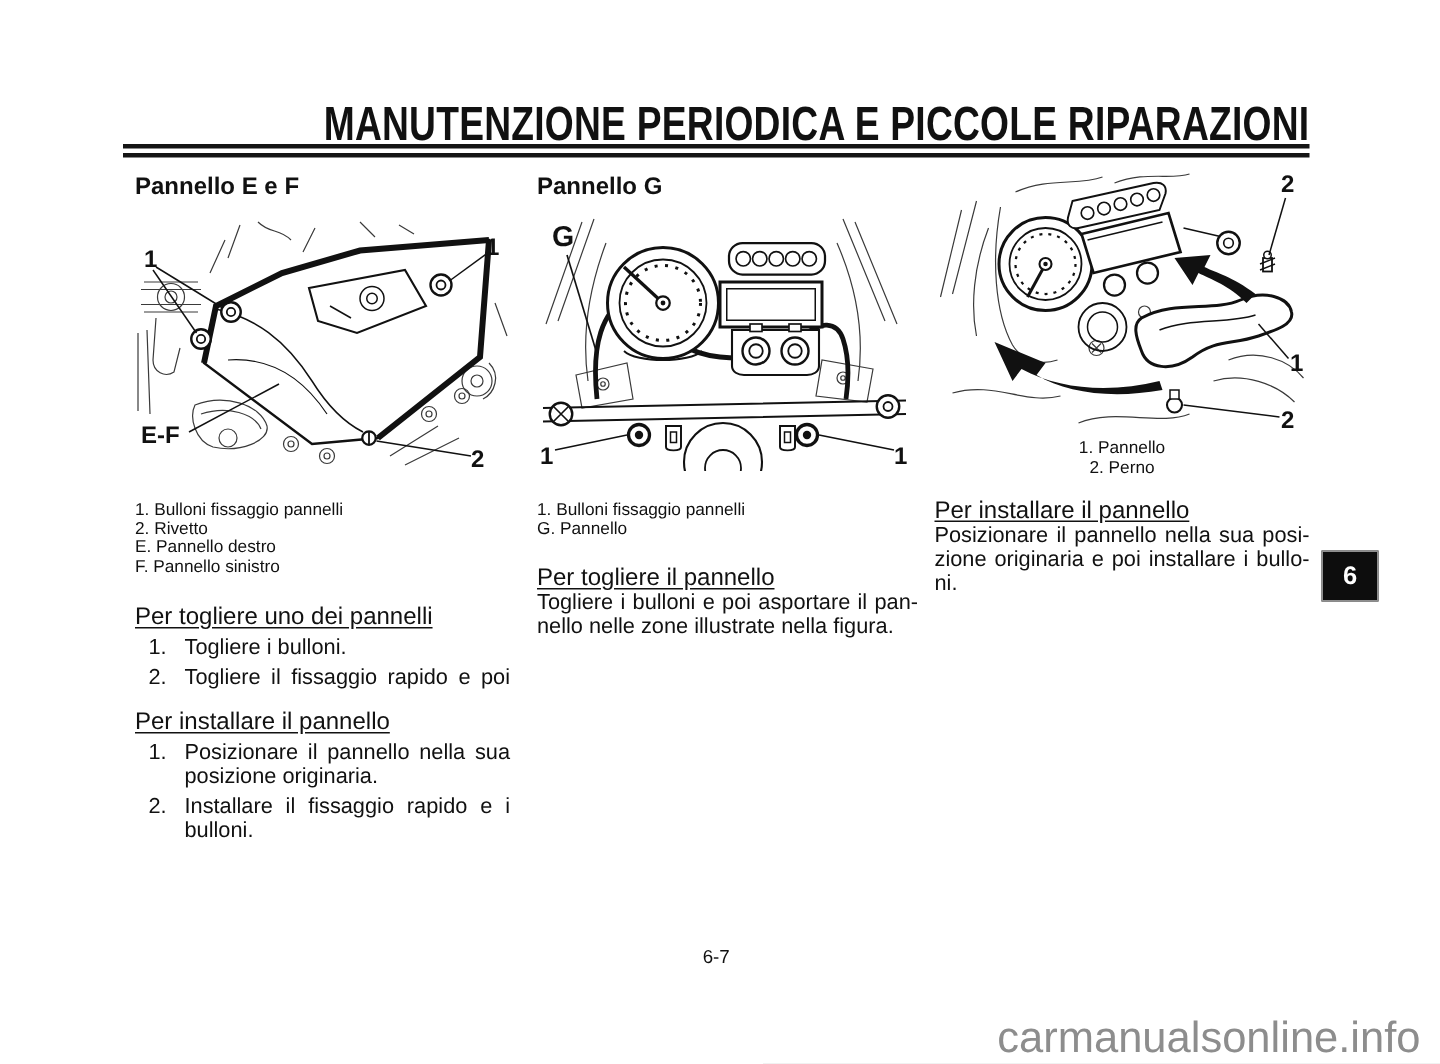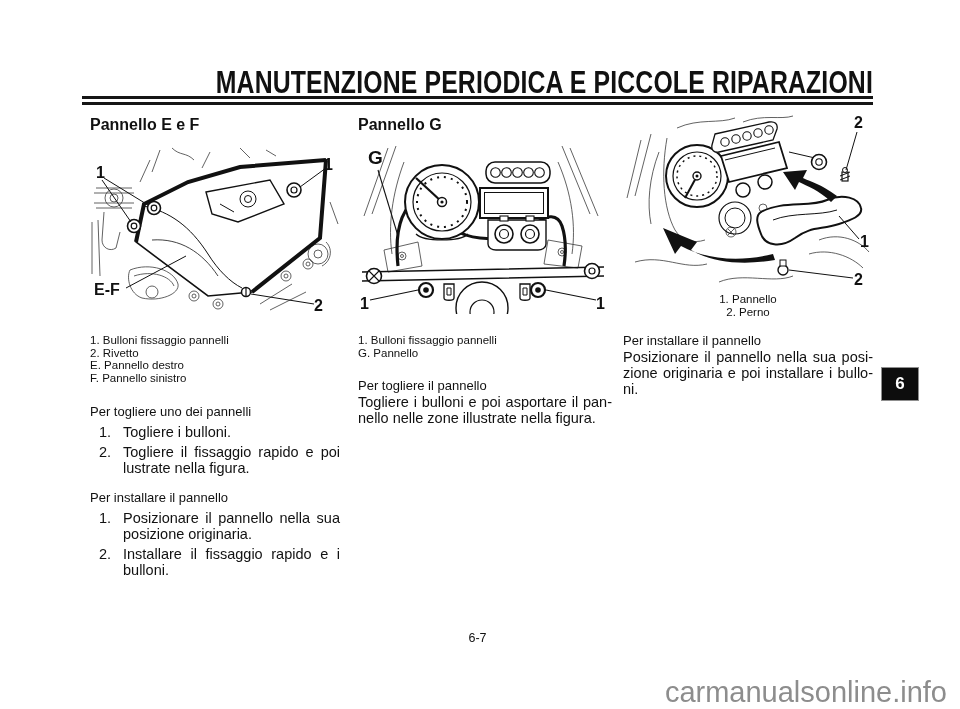--- a/index.html
+++ b/index.html
@@ -22,21 +22,21 @@
   .col{position:absolute;top:112px;}
   #col1{left:90px;width:250px;}
   #col2{left:358px;width:254px;}
   #col3{left:623px;width:250px;}
   .col-heading{margin:4px 0 0 0;font-size:16px;line-height:18px;font-weight:bold;}
   .fig{display:block;margin-top:8px;}
   .fig-top{display:block;margin-top:0;}
   .caption{margin-top:20px;font-size:11.5px;line-height:12.5px;}
   .caption.mt5{margin-top:5px;text-align:center;}
   .cap-ln{white-space:nowrap;}
-  .sec-title{font-size:13px;line-height:16px;text-underline-offset:2px;}
+  .sec-title{font-size:16px;line-height:16px;text-decoration:underline;text-underline-offset:2px;}
   .mt20{margin-top:20px;}
   .mt14{margin-top:14px;}
   .mt13{margin-top:19px;}
   .mt15{margin-top:15px;}
   .body-txt{font-size:14.5px;line-height:16px;}
   .li{display:flex;margin-top:4px;}
   .li .num{flex:none;width:24px;padding-left:9px;}
   .li .txt{flex:1;min-width:0;}
   .ln{}
   .j{text-align:justify;text-align-last:justify;}
@@ -140,21 +140,20 @@
     <div class="li body-txt">
       <span class="num">1.</span>
       <div class="txt">
         <div class="ln">Togliere i bulloni.</div>
       </div>
     </div>
     <div class="li body-txt">
       <span class="num">2.</span>
       <div class="txt">
         <div class="ln j">Togliere il fissaggio rapido e poi</div>
-        <div class="ln">lustrate nella figura.</div>
       </div>
     </div>
 
     <div class="sec-title mt14">Per installare il pannello</div>
     <div class="li body-txt">
       <span class="num">1.</span>
       <div class="txt">
         <div class="ln j">Posizionare il pannello nella sua</div>
         <div class="ln">posizione originaria.</div>
       </div>

